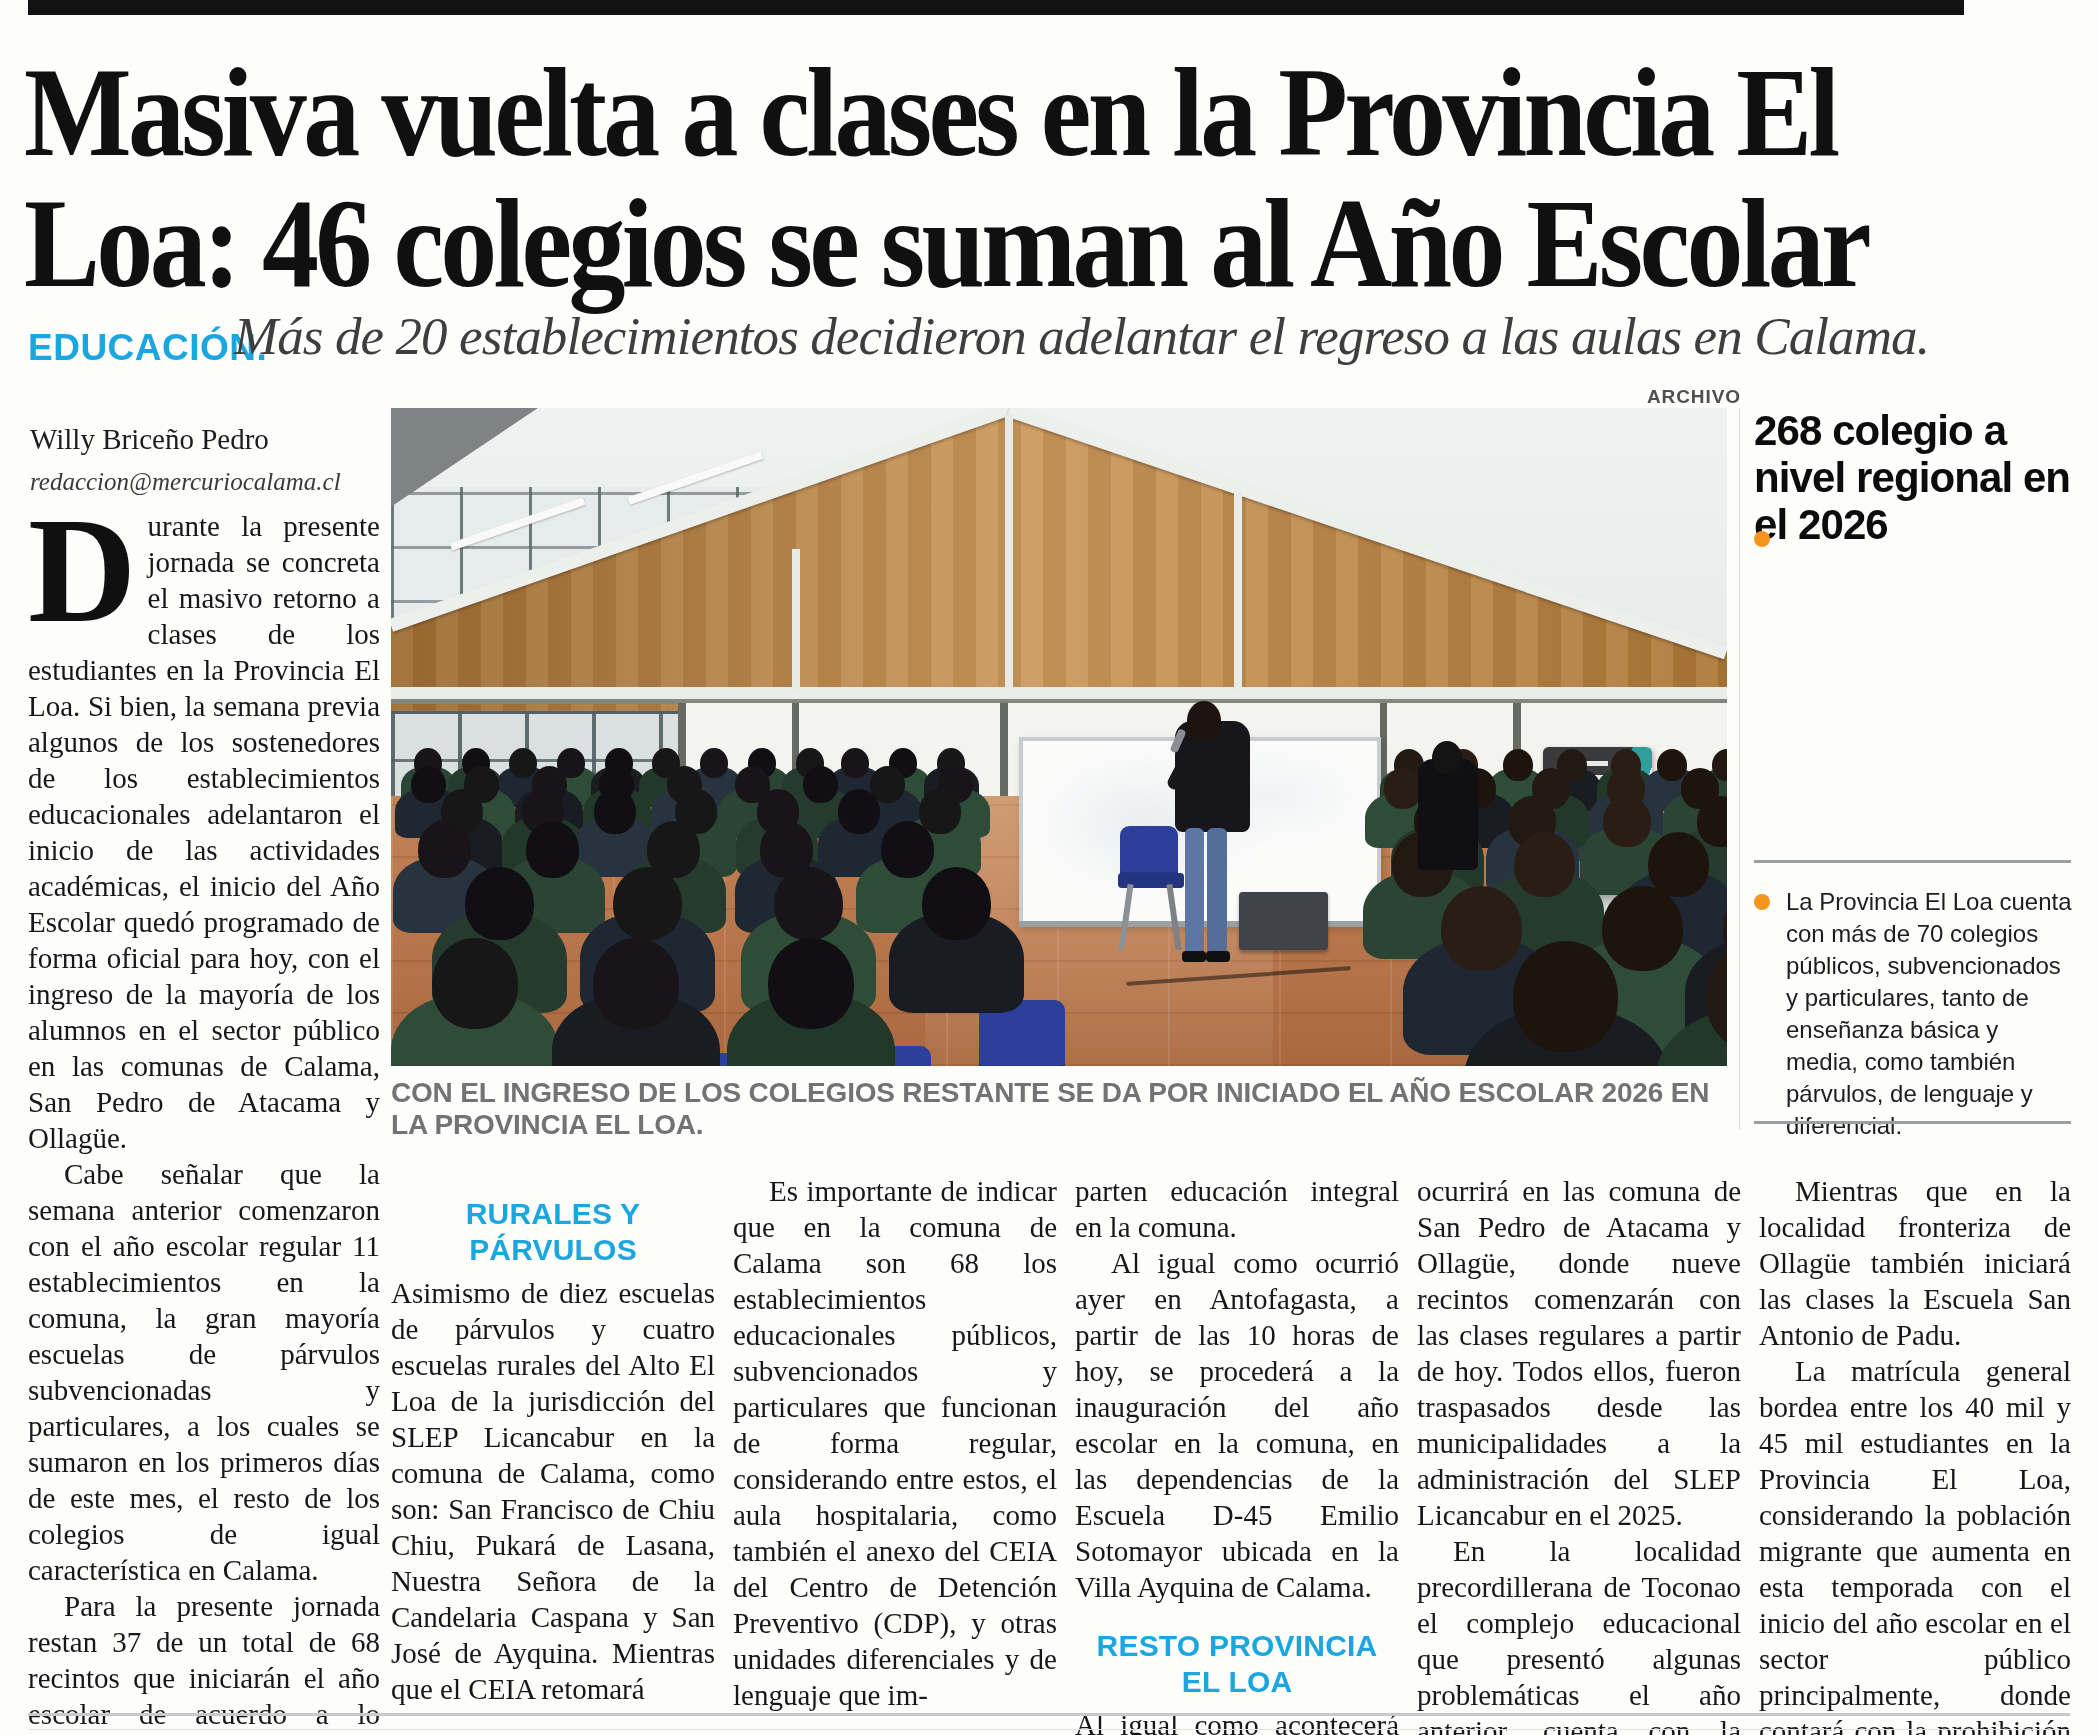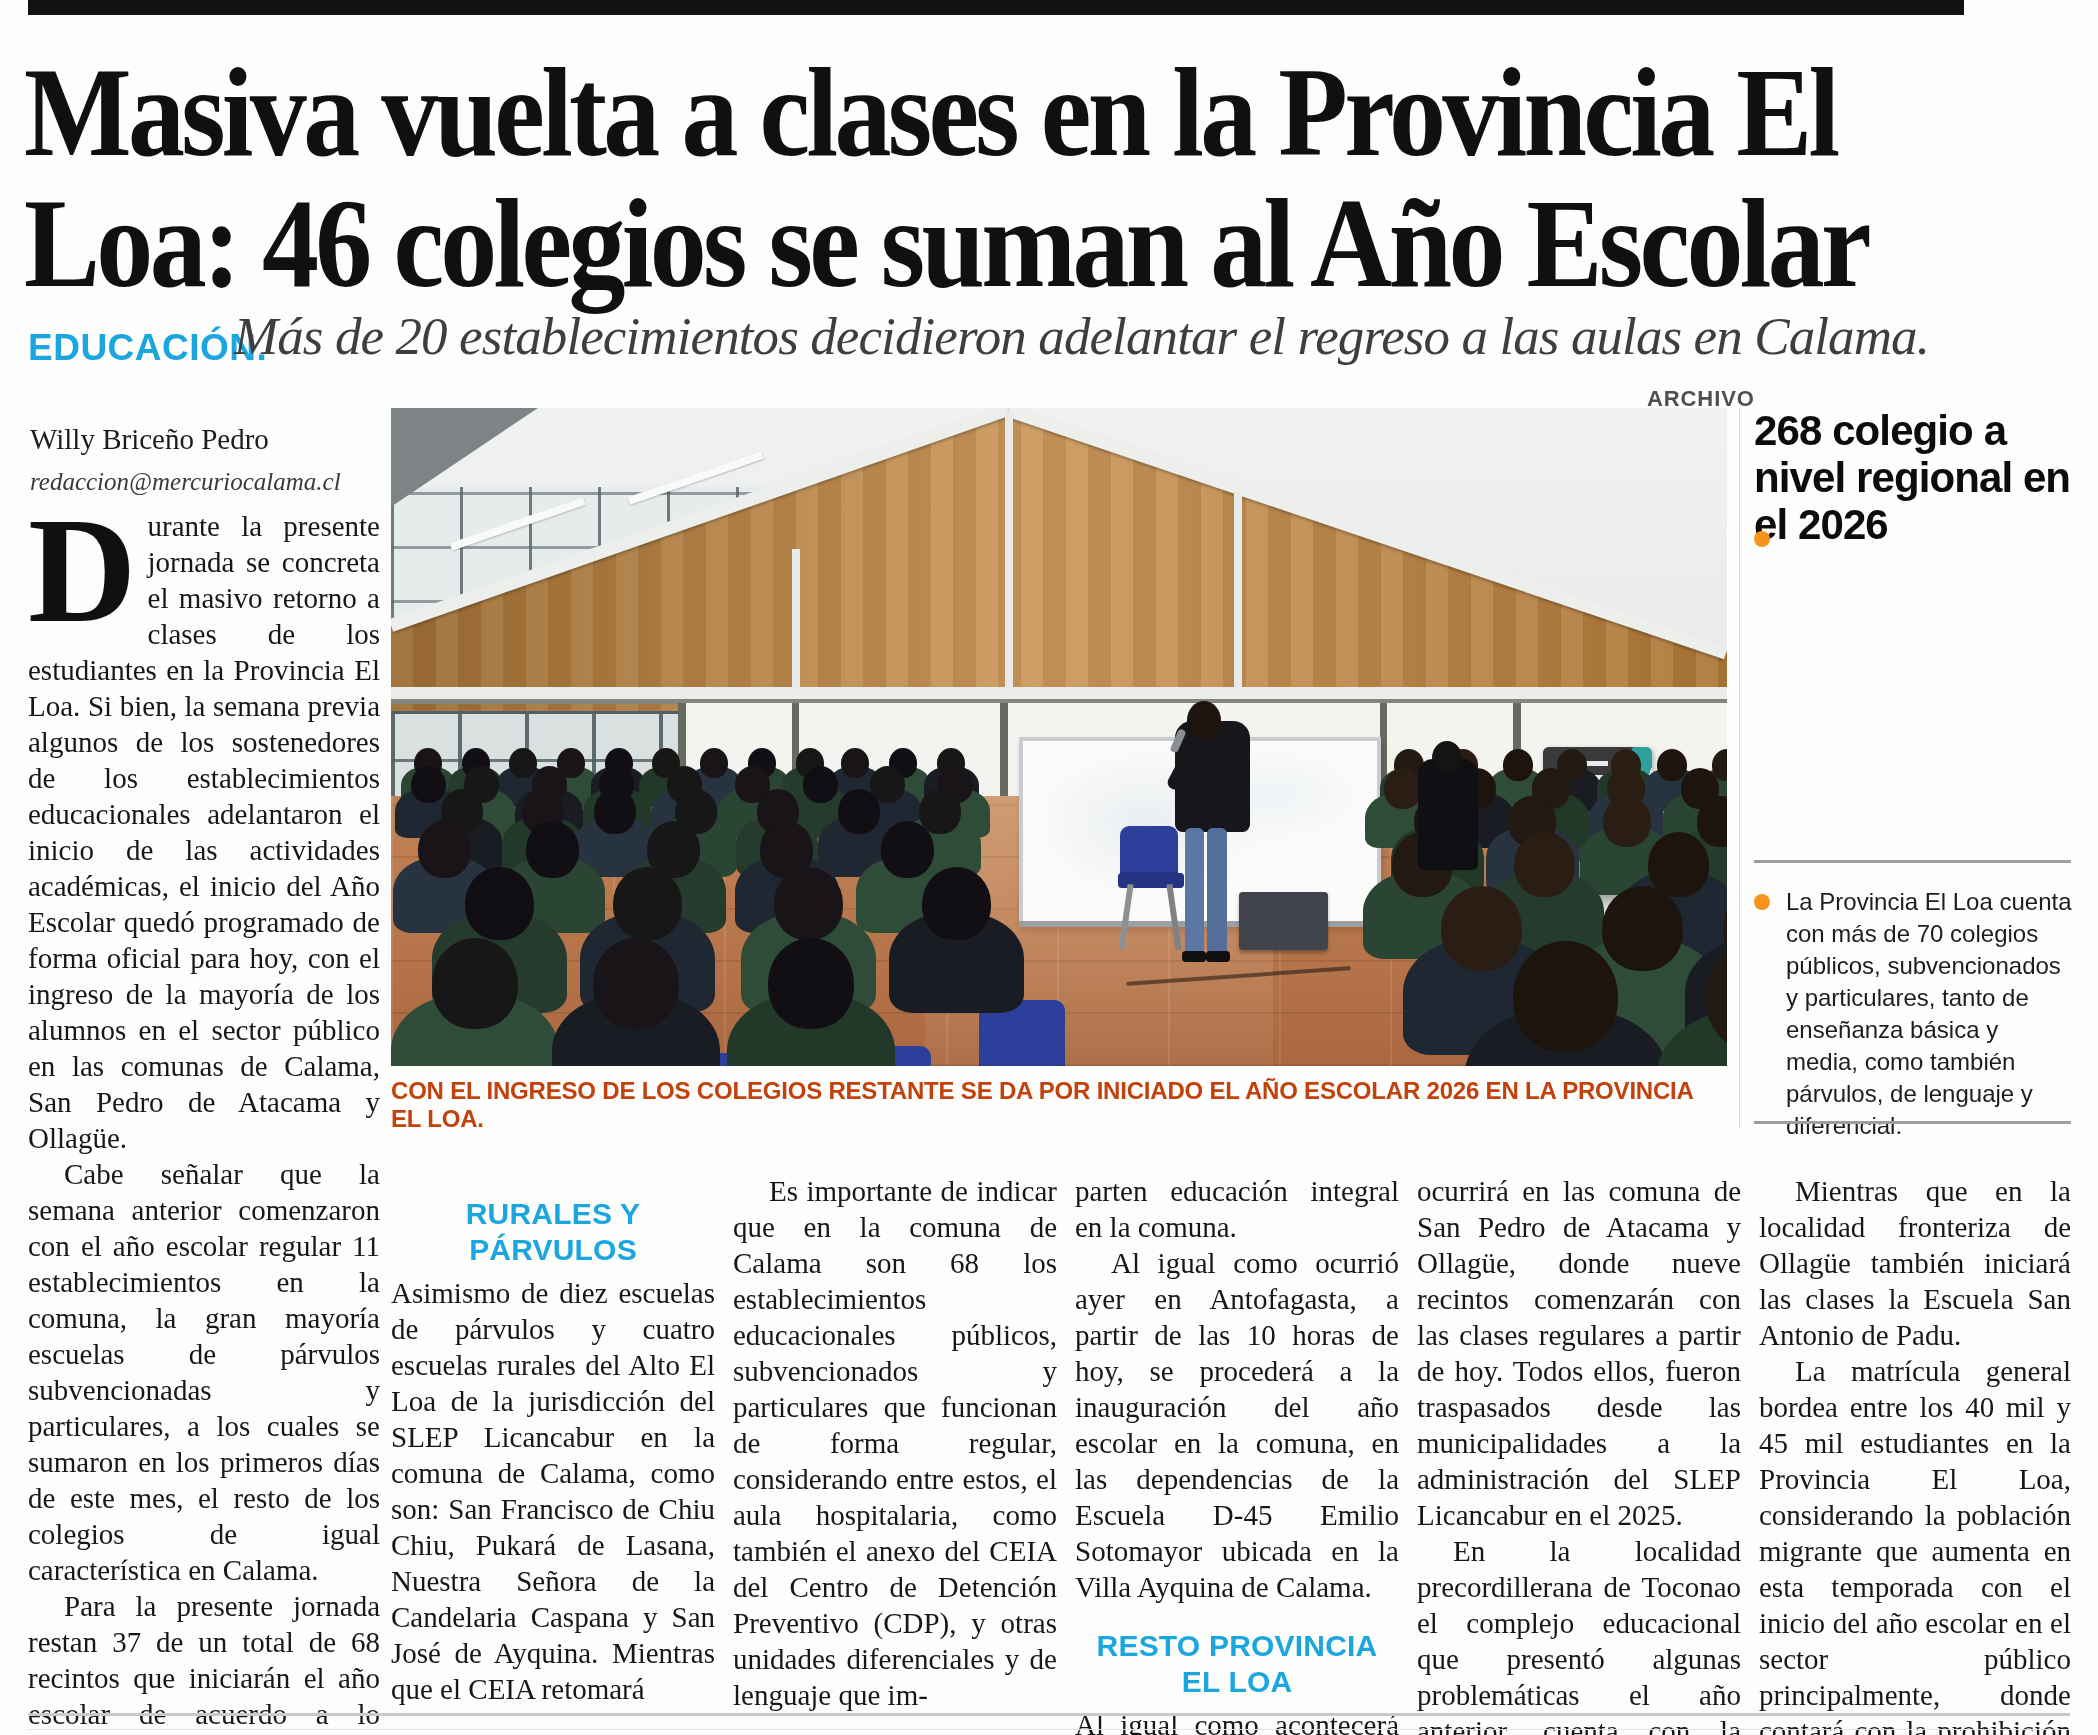--- a/index.html
+++ b/index.html
@@ -17,38 +17,38 @@
   #hl1{top:49px;} #hl2{top:180px;}
   #kicker{left:28px;top:327px;font-family:"Liberation Sans",sans-serif;font-weight:700;
           font-size:37px;color:#1ca6e0;letter-spacing:0.5px;}
   #subheadline{left:234px;top:306px;width:1836px;font-style:italic;font-size:53px;
                color:#3e3e3e;letter-spacing:-0.9px;white-space:nowrap;}
 
   
   #byline-name{left:30px;top:423px;font-size:29px;color:#1c1c1c;}
   #byline-email{left:30px;top:468px;font-size:25px;font-style:italic;color:#3a3a3a;}
   #photo-credit{left:1647px;top:386px;font-family:"Liberation Sans",sans-serif;
-                font-weight:700;font-size:22px;color:#4f4f4f;letter-spacing:0.9px;}
+                font-weight:700;font-size:19px;color:#4f4f4f;letter-spacing:0.9px;}
 
   
   .btxt{font-size:29px;line-height:36px;text-align:justify;color:#171717;}
   .btxt p{margin:0;}
   .ind{text-indent:36px;}
   #col1{left:28px;top:508px;width:352px;}
   .bcol{top:1173px;width:324px;}
   #col2{left:391px;} #col3{left:733px;} #col4{left:1075px;} #col5{left:1417px;}
   #col6{left:1759px;width:312px;}
   .dropcap{float:left;font-weight:700;font-size:150px;line-height:109px;
            padding:7.5px 11.2px 0 0;color:#101010;}
   .colsub{font-family:"Liberation Sans",sans-serif;font-weight:700;font-size:30px;
           color:#1ca6e0;margin:22.5px 0 7.5px 0;text-align:center;letter-spacing:0.2px;}
 
   
   #caption{left:391px;top:1077px;width:1336px;font-family:"Liberation Sans",sans-serif;
-           font-weight:700;font-size:24px;color:#c2410c;letter-spacing:-0.2px;}
+           font-weight:700;font-size:28px;color:#737373;letter-spacing:-0.2px;}
 
   
   #sb-title{left:1754px;top:407px;width:320px;font-family:"Liberation Sans",sans-serif;
             font-weight:700;font-size:42px;line-height:47px;color:#0c0c0c;letter-spacing:-0.9px;}
   .sb-item{position:absolute;left:1754px;width:319px;padding-left:32px;box-sizing:border-box;
            font-family:"Liberation Sans",sans-serif;font-size:24px;line-height:32px;color:#1d1d1d;}
   #sb-b1{top:523px;} #sb-b2{top:886px;}
   .bullet{position:absolute;left:0;top:8.4px;width:16px;height:16px;border-radius:50%;background:#f7941e;}
   .sb-rule{position:absolute;left:1754px;width:317px;height:2.8px;background:#9aa0a2;}
   #sb-r1{top:860px;} #sb-r2{top:1121px;}

